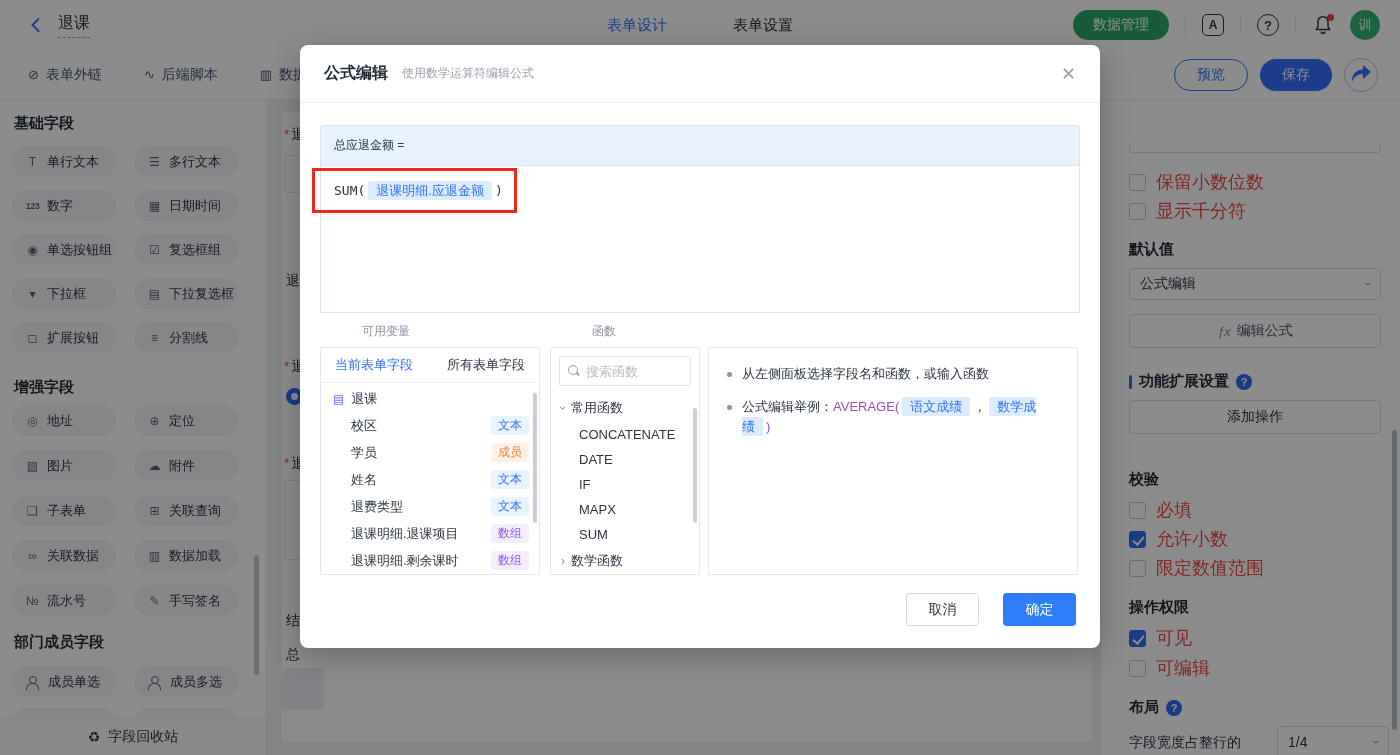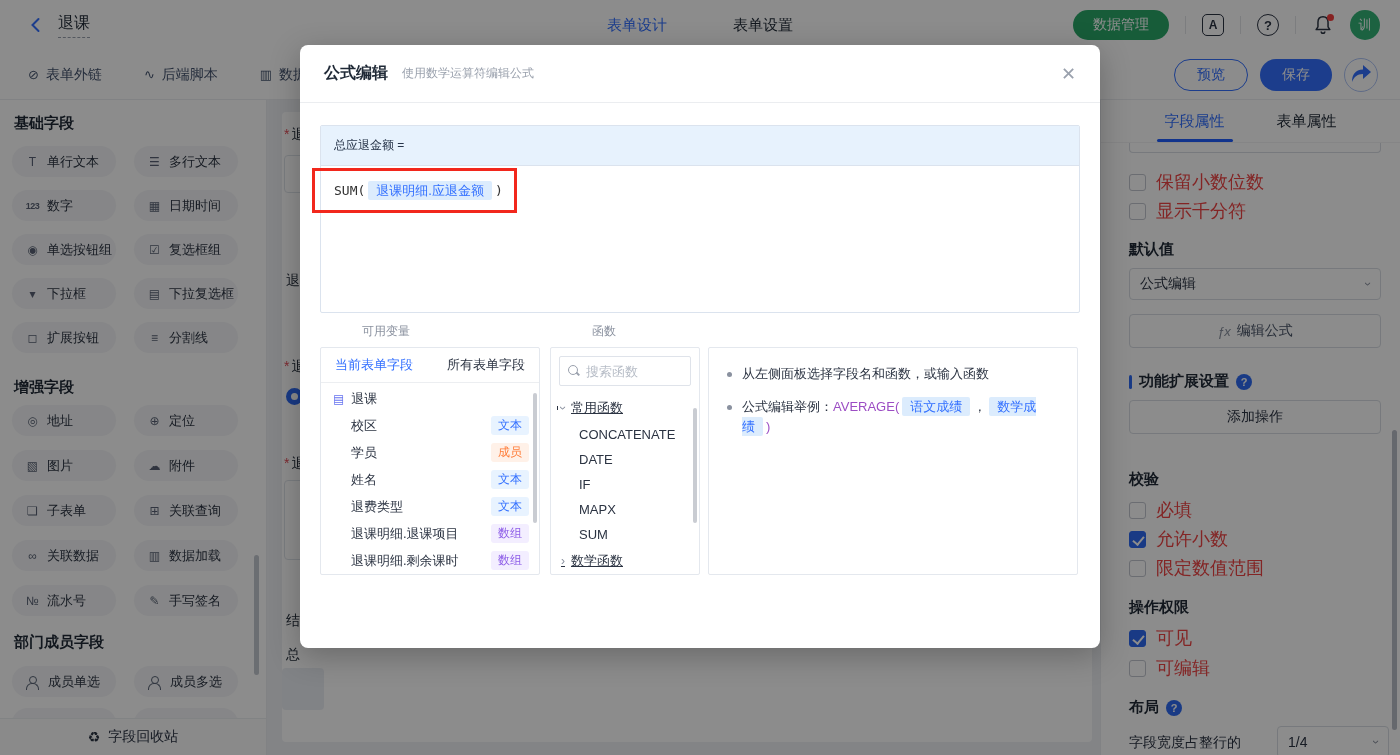--- a/index.html
+++ b/index.html
@@ -107,21 +107,21 @@
   .b-text { color:#3370ff; background:#e8f3ff; }
   .b-member { color:#ff7d39; background:#fff1e8; }
   .b-array { color:#8f5fe8; background:#f3eeff; }
   .p-scroll { position:absolute; right:2px; width:4px; border-radius:2px; background:#c9ccd2; }
   .fn-search { margin:8px; height:30px; border:1px solid #dfe3ea; border-radius:2px; display:flex; align-items:center; padding:0 8px; gap:6px; }
   .fn-search input { border:none; outline:none; width:90px; font-size:13px; color:#2b3342; font-family:inherit; }
   .fn-search input::placeholder { color:#b6bcc6; }
   .mag { width:12px; height:12px; position:relative; flex:0 0 12px; }
   .mag::before { content:""; position:absolute; left:0; top:0; width:8px; height:8px; border:1.5px solid #9aa1ad; border-radius:50%; }
   .mag::after { content:""; position:absolute; left:8px; top:8px; width:4px; height:1.5px; background:#9aa1ad; transform:rotate(45deg); }
-  .fn-group { display:flex; align-items:center; gap:6px; padding:5px 0 5px 10px; font-size:13px; color:#2b3342; cursor:pointer;text-decoration:underline; }
+  .fn-group { display:flex; align-items:center; gap:6px; padding:5px 0 5px 10px; font-size:13px; color:#2b3342; cursor:pointer; }
   .chev-e { color:#8a919f; font-size:12px; transform:rotate(90deg); display:inline-block; }
   .chev-c { color:#8a919f; font-size:12px; display:inline-block; }
   .fn-item { padding:5px 0 5px 28px; font-size:13px; color:#2b3342; cursor:pointer; }
   .help-list { padding:16px 18px; }
   .help-item { display:flex; gap:10px; font-size:13px; color:#2b3342; margin-bottom:13px; line-height:20px; }
   .bullet { width:5px; height:5px; border-radius:50%; background:#8a919f; margin-top:8px; flex:0 0 5px; }
   .purple { color:#9c4dc4; }
   .m-footer { position:absolute; right:24px; top:548px; display:flex; gap:24px; }
   .btn-cancel { width:73px; height:33px; border:1px solid #d9d9d9; border-radius:4px; background:#fff; font-size:14px; color:#2b3342; cursor:pointer; }
   .btn-ok { width:73px; height:33px; border:none; border-radius:4px; background:#2e7cf6; font-size:14px; color:#fff; cursor:pointer; }
@@ -297,24 +297,20 @@
     <div class="frag-label" style="left:17px; top:258px"><span class="star">*</span><span>退</span></div>
     <div class="frag-radio" style="left:19px; top:288px"></div>
     <div class="frag-label" style="left:17px; top:355px"><span class="star">*</span><span>退</span></div>
     <div class="frag-input" style="left:17px; top:380px; width:40px; height:80px"></div>
     <div class="frag-label" style="left:17px; top:512px"><span class="star"></span><span>结</span></div>
     <div class="frag-label" style="left:17px; top:546px"><span class="star"></span><span>总</span></div>
     <div class="frag-gray" style="left:15px; top:568px; width:42px; height:42px"></div>
   </div>
 
   <div class="rp">
-    <div class="rp-tabs">
-      <span class="rp-tab active">字段属性</span>
-      <span class="rp-tab">表单属性</span>
-    </div>
     <div class="rp-frag-input"></div>
 
     <div class="cbrow" style="top:70px">
       <span class="cb"></span>
       <span>保留小数位数</span>
     </div>
     <div class="cbrow" style="top:99px">
       <span class="cb"></span>
       <span>显示千分符</span>
     </div>
@@ -462,15 +458,19 @@
         </div>
         <div class="help-item">
           <span class="bullet"></span>
           <span>
             <span>公式编辑举例：</span><span class="purple">AVERAGE(</span><span class="chip">语文成绩</span><span>，</span><span class="chip">数学成绩</span><span class="purple">)</span>
           </span>
         </div>
       </div>
     </div>
 
+    <div class="m-footer">
+      <button class="btn-cancel">取消</button>
+      <button class="btn-ok">确定</button>
+    </div>
   </div>
 
 </div>
 
 </body></html>

